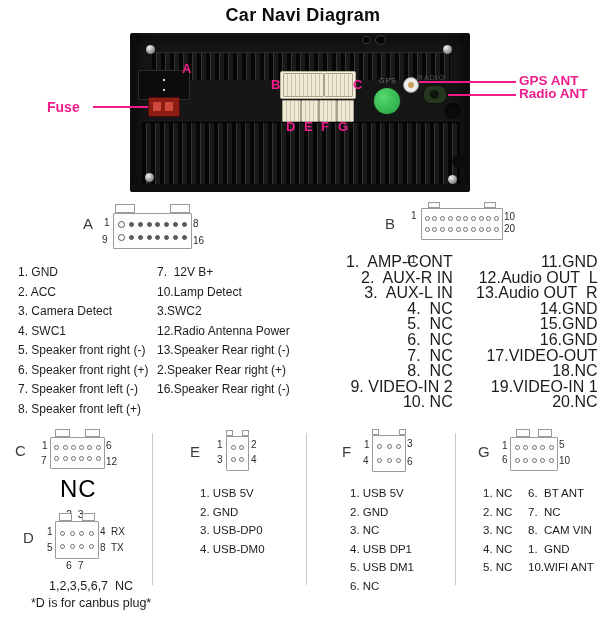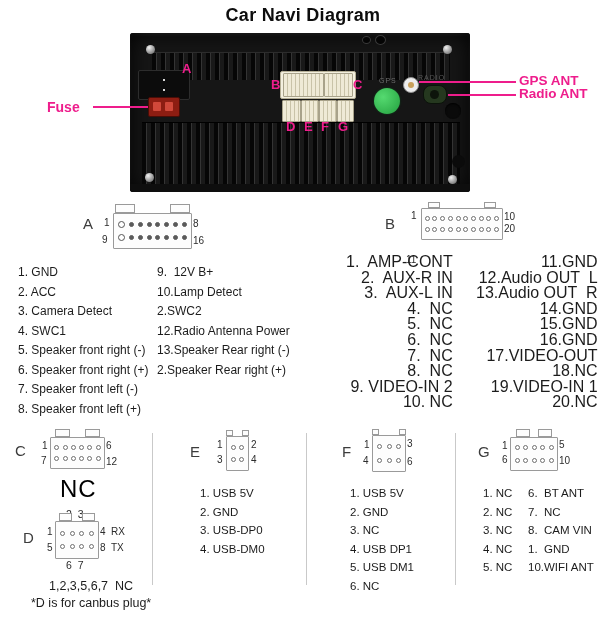--- a/index.html
+++ b/index.html
@@ -181,26 +181,27 @@
     <div>1. GND</div>
     <div>2. ACC</div>
     <div>3. Camera Detect</div>
     <div>4. SWC1</div>
     <div>5. Speaker front right (-)</div>
     <div>6. Speaker front right (+)</div>
     <div>7. Speaker front left (-)</div>
     <div>8. Speaker front left (+)</div>
   </div>
   <div class="abs plist list-a" style="left:157px;top:263px;">
-    <div>9.  12V B+</div>
+    <div>7.  12V B+</div>
     <div>10.Lamp Detect</div>
-    <div>2.SWC2</div>
+    <div>3.SWC2</div>
     <div>12.Radio Antenna Power</div>
     <div>13.Speaker Rear right (-)</div>
     <div>2.Speaker Rear right (+)</div>
+    <div>16.Speaker Rear right (-)</div>
   </div>
 
   <span class="abs sec-letter" style="left:385px;top:215px;">B</span>
   <div class="conn" style="left:421px;top:208px;width:80px;height:30px;">
     <b class="tab" style="left:6px;width:10px;height:4px;top:-7px;"></b>
     <b class="tab" style="right:6px;width:10px;height:4px;top:-7px;"></b>
     <div class="prow">
         <i></i>
         <i></i>
         <i></i>

